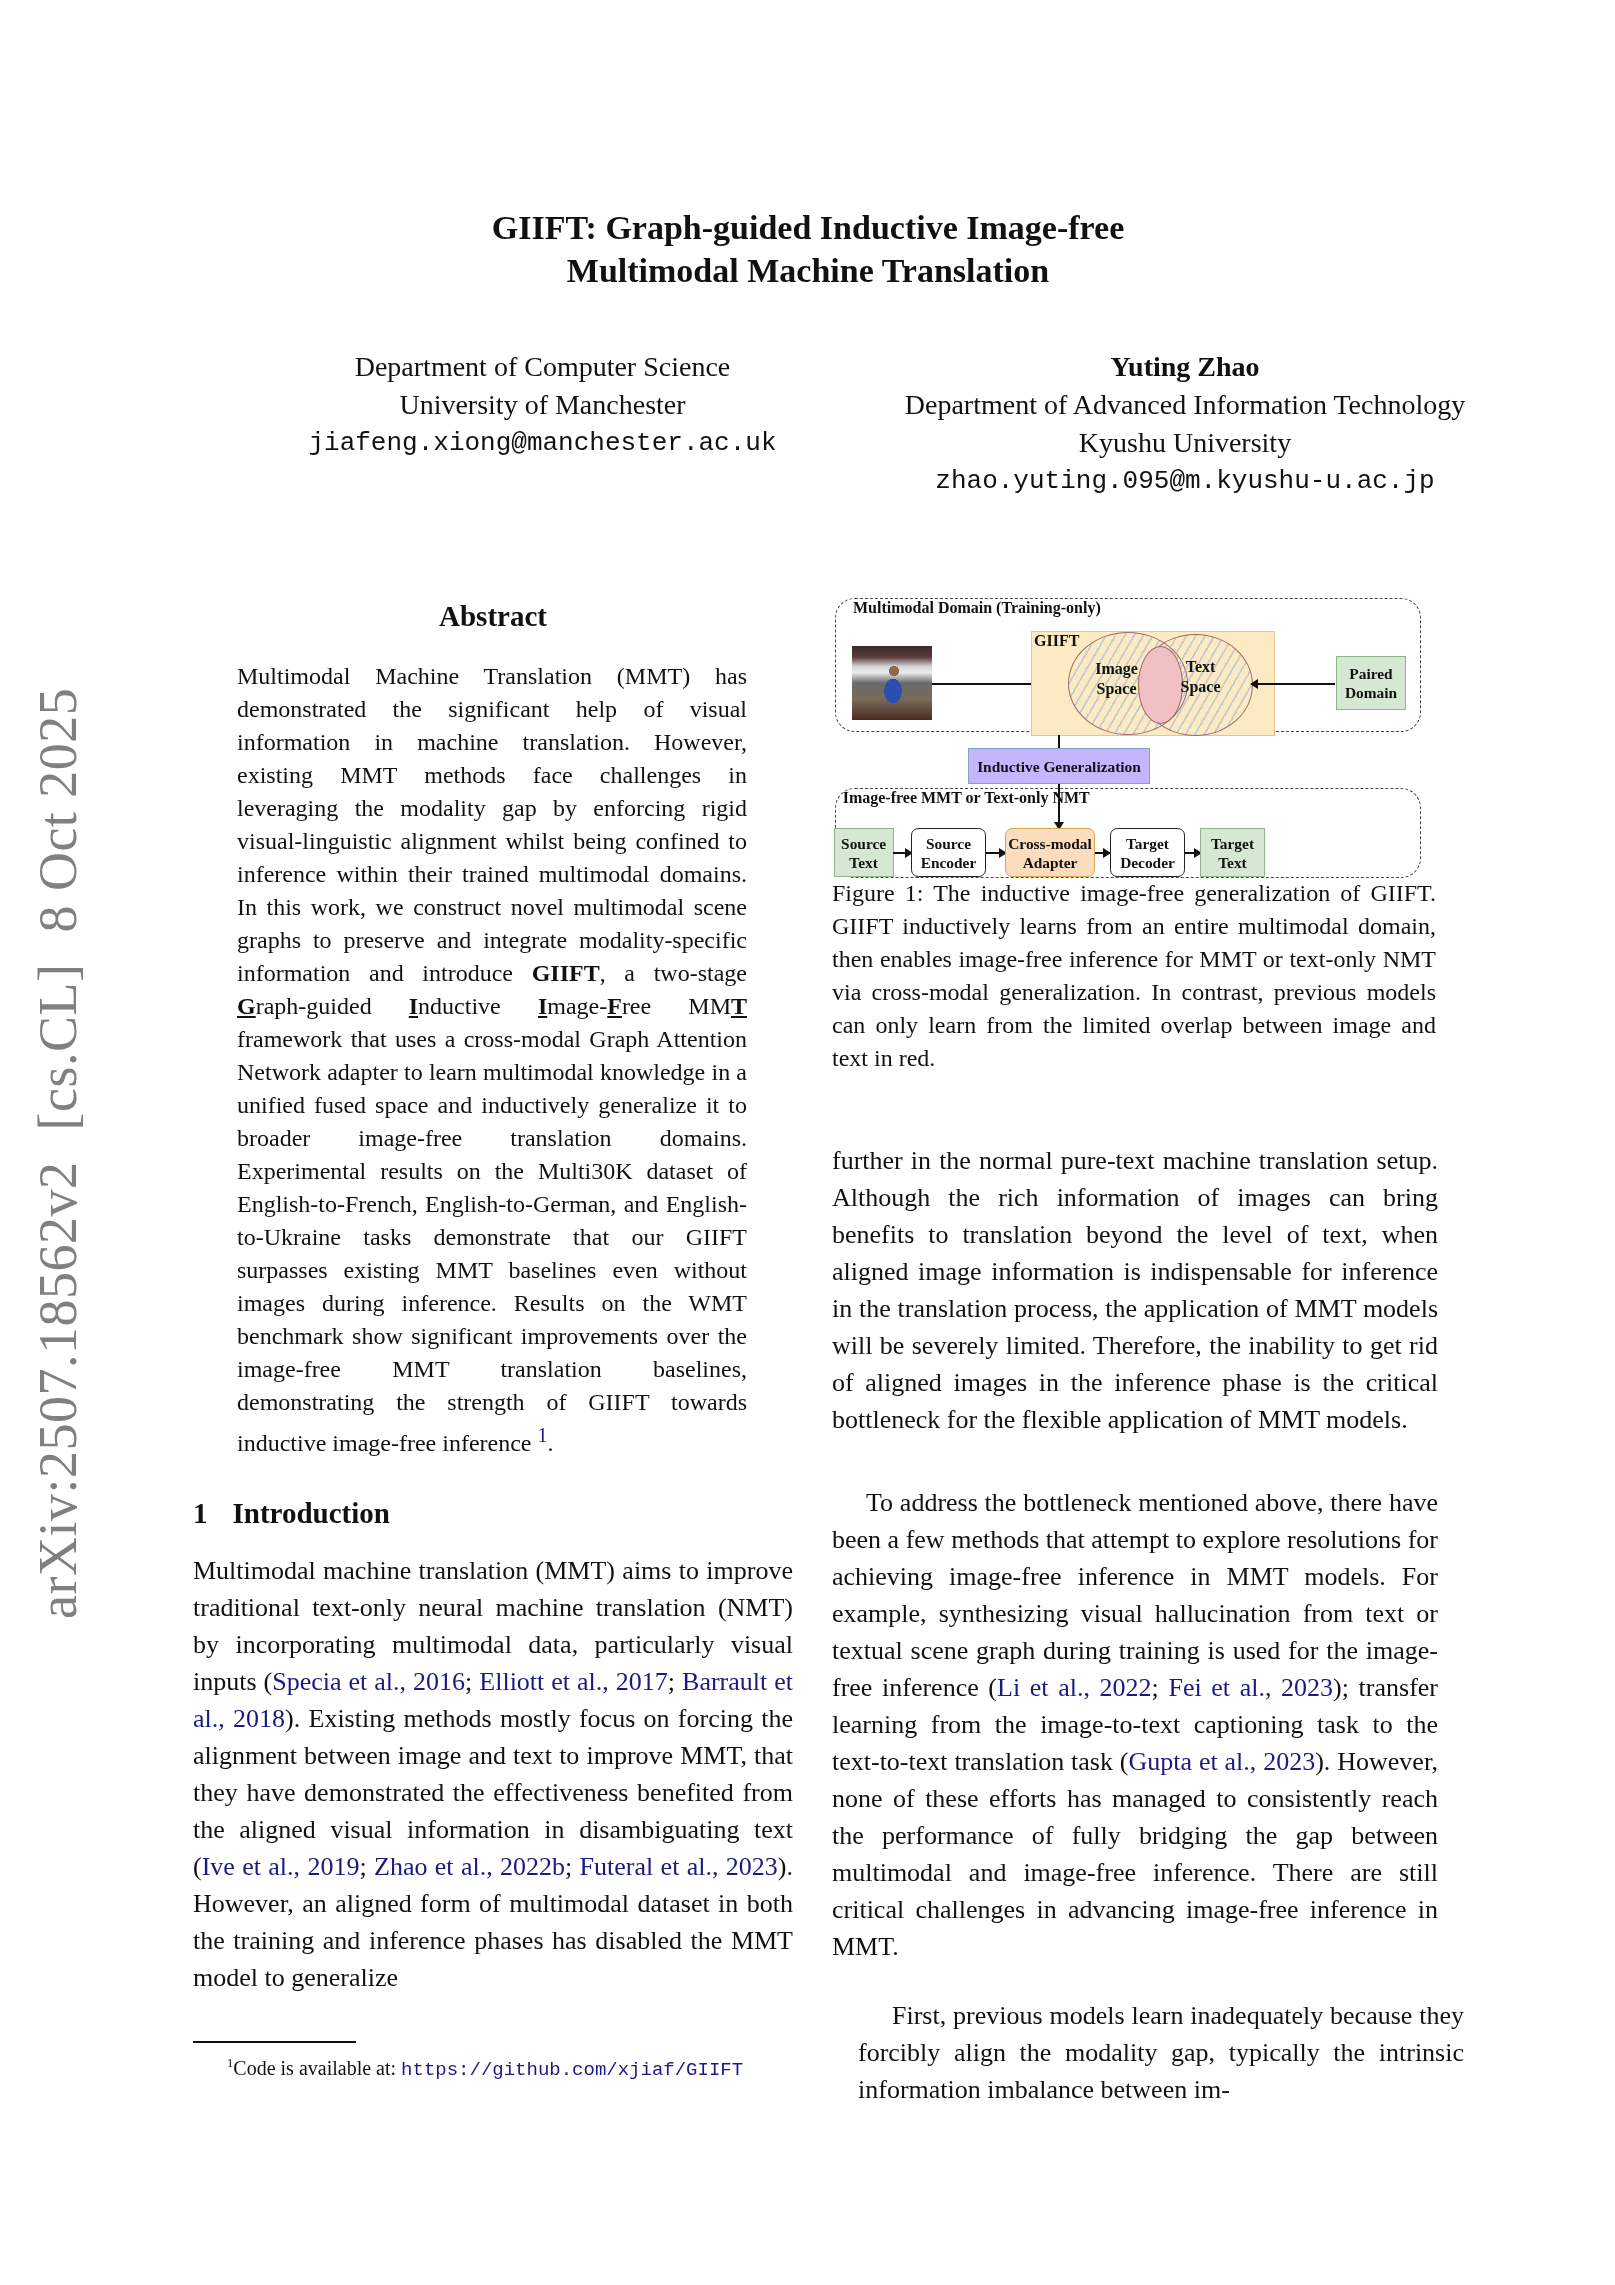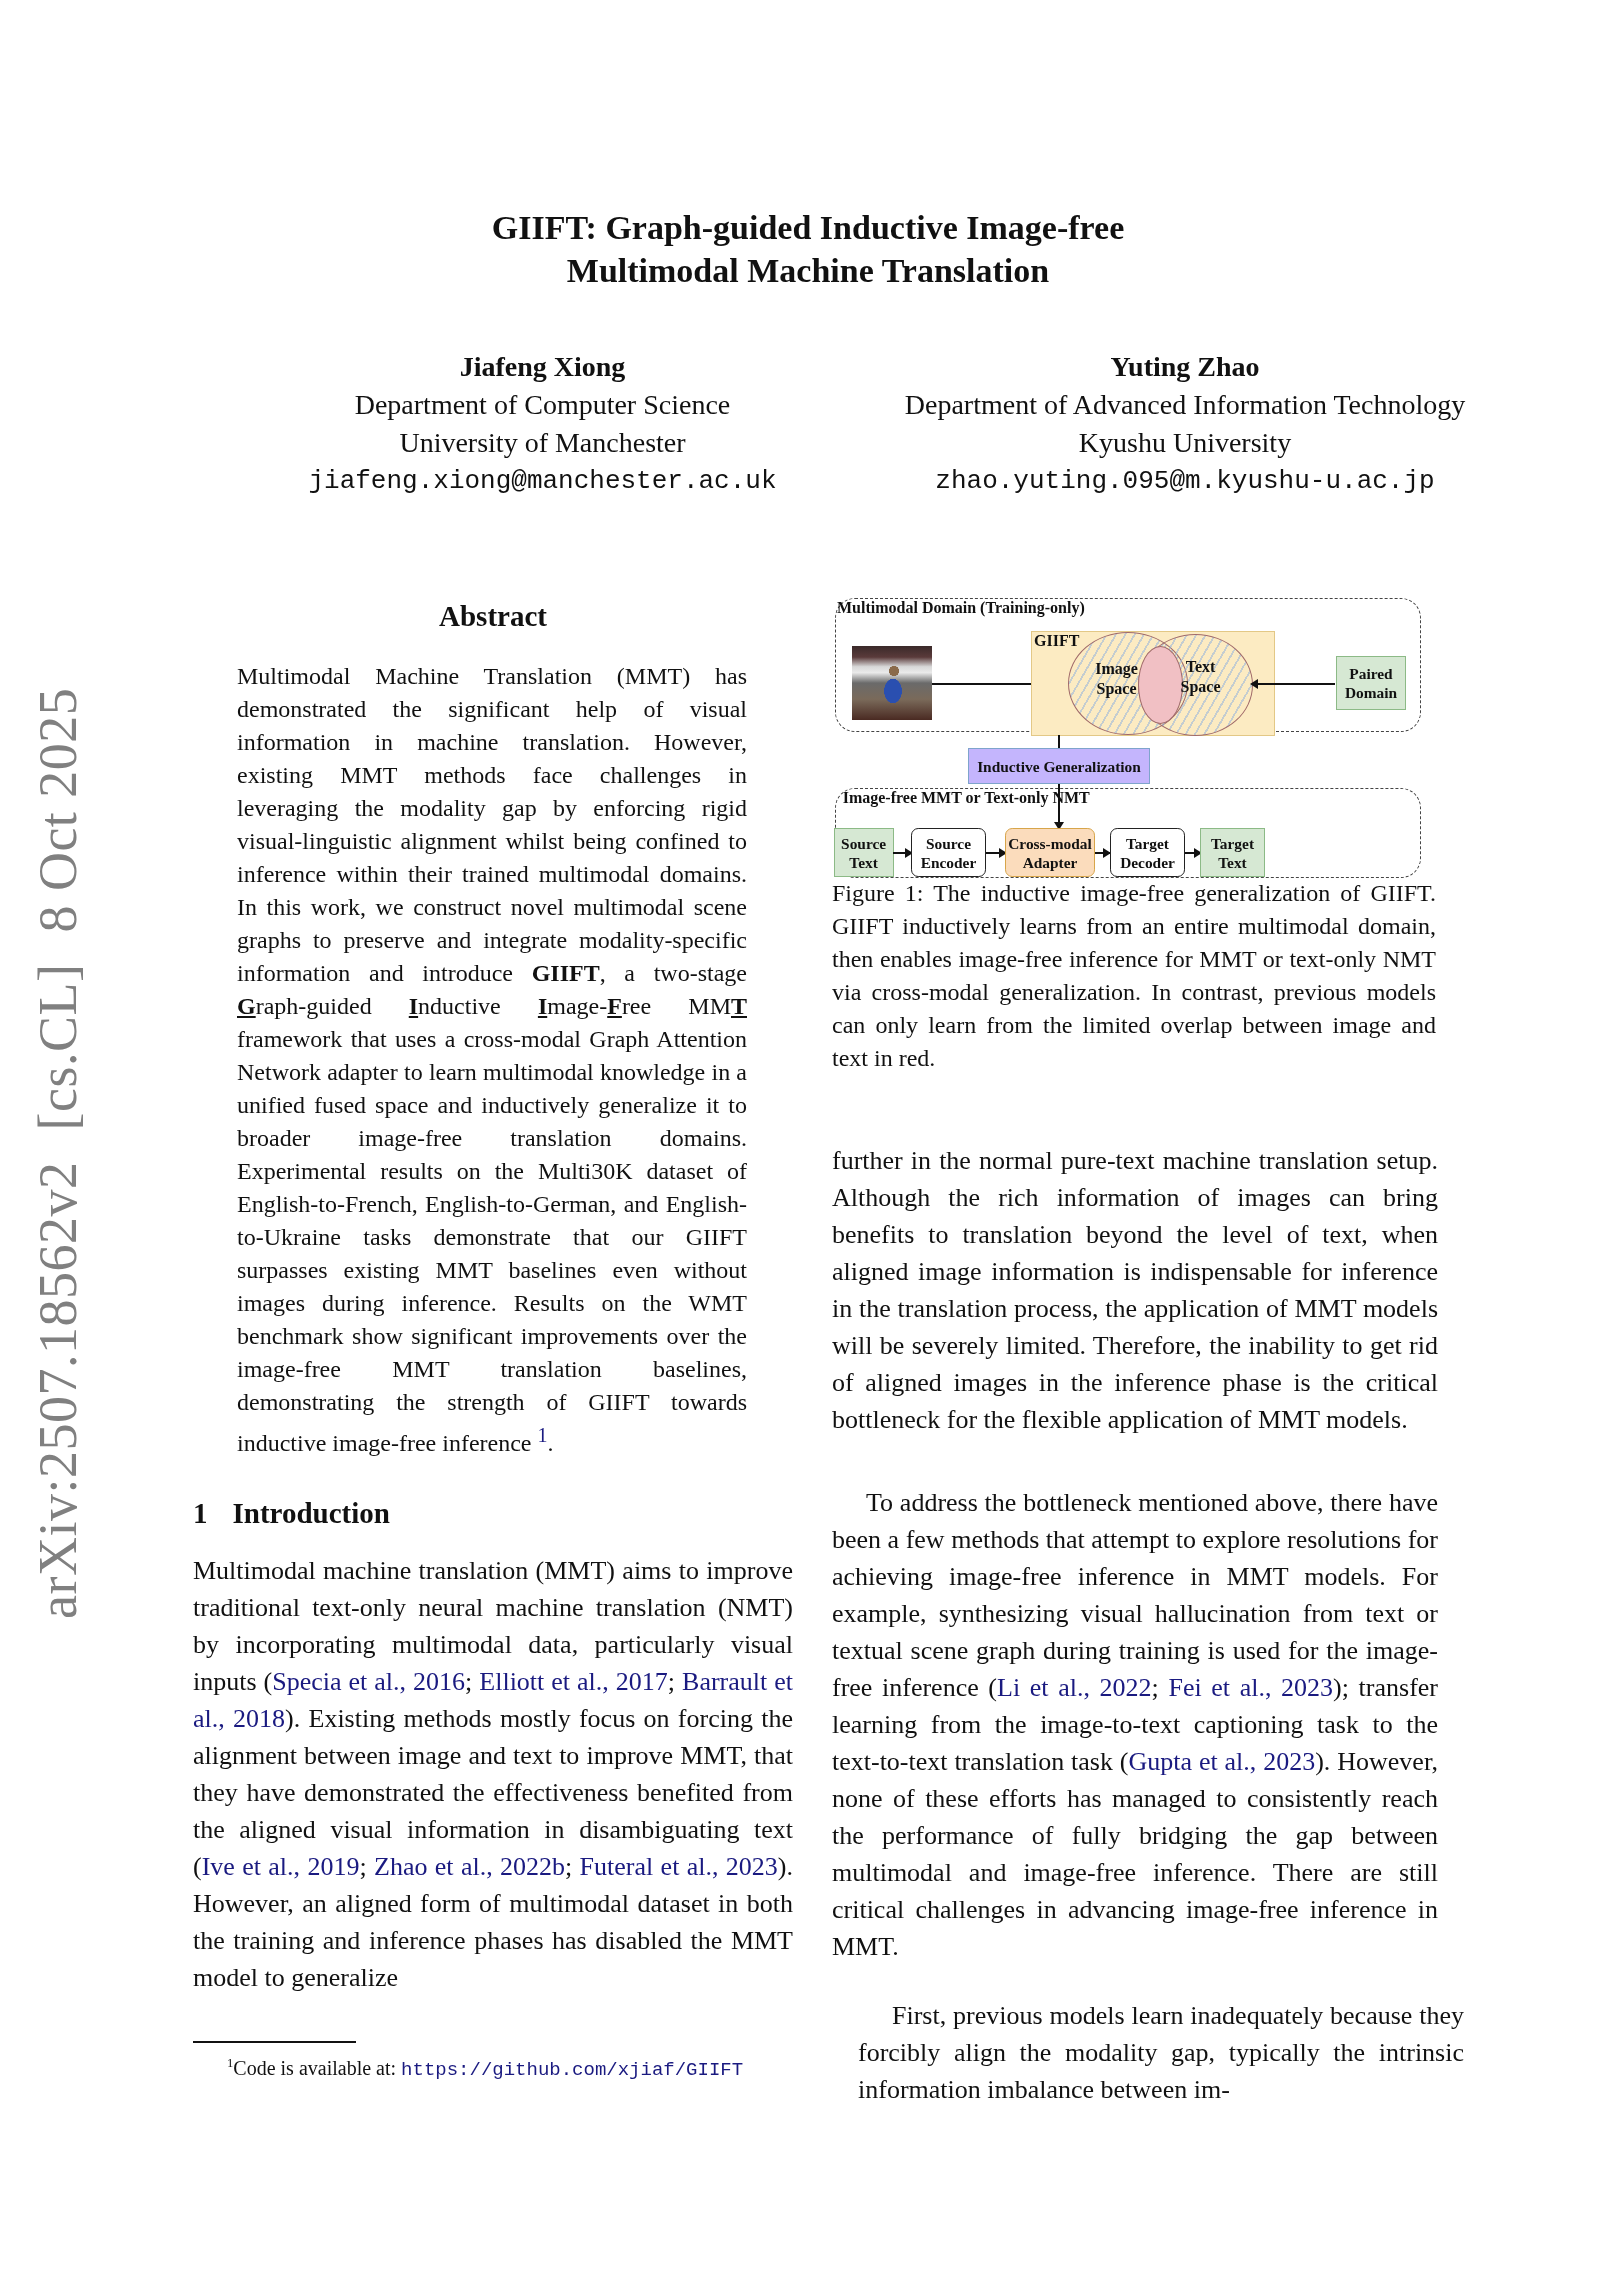--- a/index.html
+++ b/index.html
@@ -104,21 +104,20 @@
     <span>arXiv:2507.18562v2</span><span>[cs.CL]</span><span>8 Oct 2025</span>
   </div>
 
   <div class="title">
     <div>GIIFT: Graph-guided Inductive Image-free</div>
     <div>Multimodal Machine Translation</div>
   </div>
 
   <div class="authors">
     <div class="author author-1">
-      <div class="name">Jiafeng Xiong</div>
       <div>Department of Computer Science</div>
       <div>University of Manchester</div>
       <div class="email">jiafeng.xiong@manchester.ac.uk</div>
     </div>
     <div class="author author-2">
       <div class="name">Yuting Zhao</div>
       <div>Department of Advanced Information Technology</div>
       <div>Kyushu University</div>
       <div class="email">zhao.yuting.095@m.kyushu-u.ac.jp</div>
     </div>
@@ -131,21 +130,21 @@
     <span class="num">1</span><span>Introduction</span>
   </div>
 
   <div class="body-text intro-left"><span>Multimodal machine translation (MMT) aims to improve traditional text-only neural machine translation (NMT) by incorporating multimodal data, particularly visual inputs (</span><span class="cite">Specia et al., 2016</span><span>; </span><span class="cite">Elliott et al., 2017</span><span>; </span><span class="cite">Barrault et al., 2018</span><span>). Existing methods mostly focus on forcing the alignment between image and text to improve MMT, that they have demonstrated the effectiveness benefited from the aligned visual information in disambiguating text (</span><span class="cite">Ive et al., 2019</span><span>; </span><span class="cite">Zhao et al., 2022b</span><span>; </span><span class="cite">Futeral et al., 2023</span><span>). However, an aligned form of multimodal dataset in both the training and inference phases has disabled the MMT model to generalize</span></div>
 
   <div class="footnote-rule"></div>
   <div class="footnote"><span class="fn-indent"></span><sup>1</sup><span>Code is available at: </span> <span class="url">https://github.com/xjiaf/GIIFT</span></div>
 
   <div class="figure">
     <div class="dashbox dom-top"></div>
-    <div class="fig-label" style="left:7px; top:5.4px;">Multimodal Domain (Training-only)</div>
+    <div class="fig-label" style="left:23px; top:5.4px;">Multimodal Domain (Training-only)</div>
 
     <div class="photo"></div>
     <div class="line arrow-r" style="left:102px; top:89px; width:136px; height:1.8px;"></div>
 
     <div class="giift-box"></div>
     <div class="fig-label" style="left:204px; top:38px;">GIIFT</div>
     <div class="circle circle-img"></div>
     <div class="circle circle-txt"></div>
     <div class="lens"></div>
     <div class="venn-label" style="left:255px; top:65px; width:63px;">

